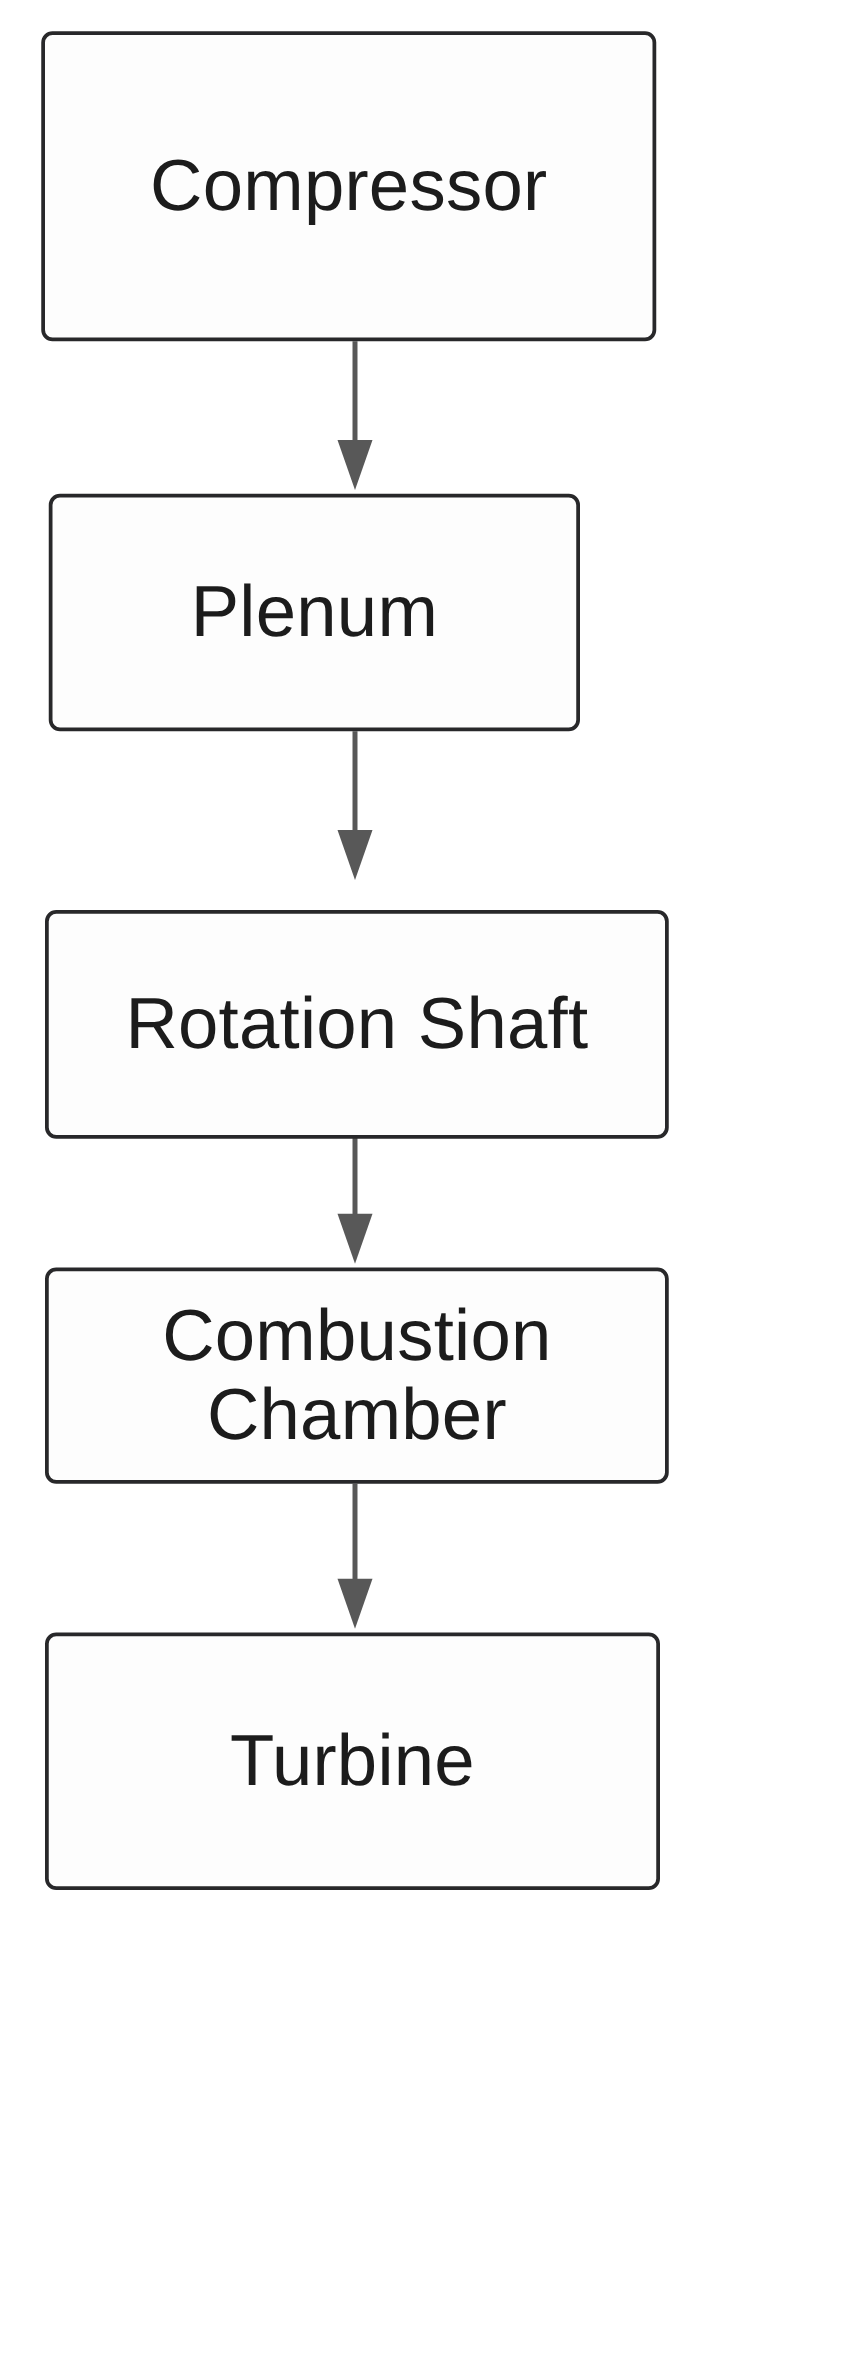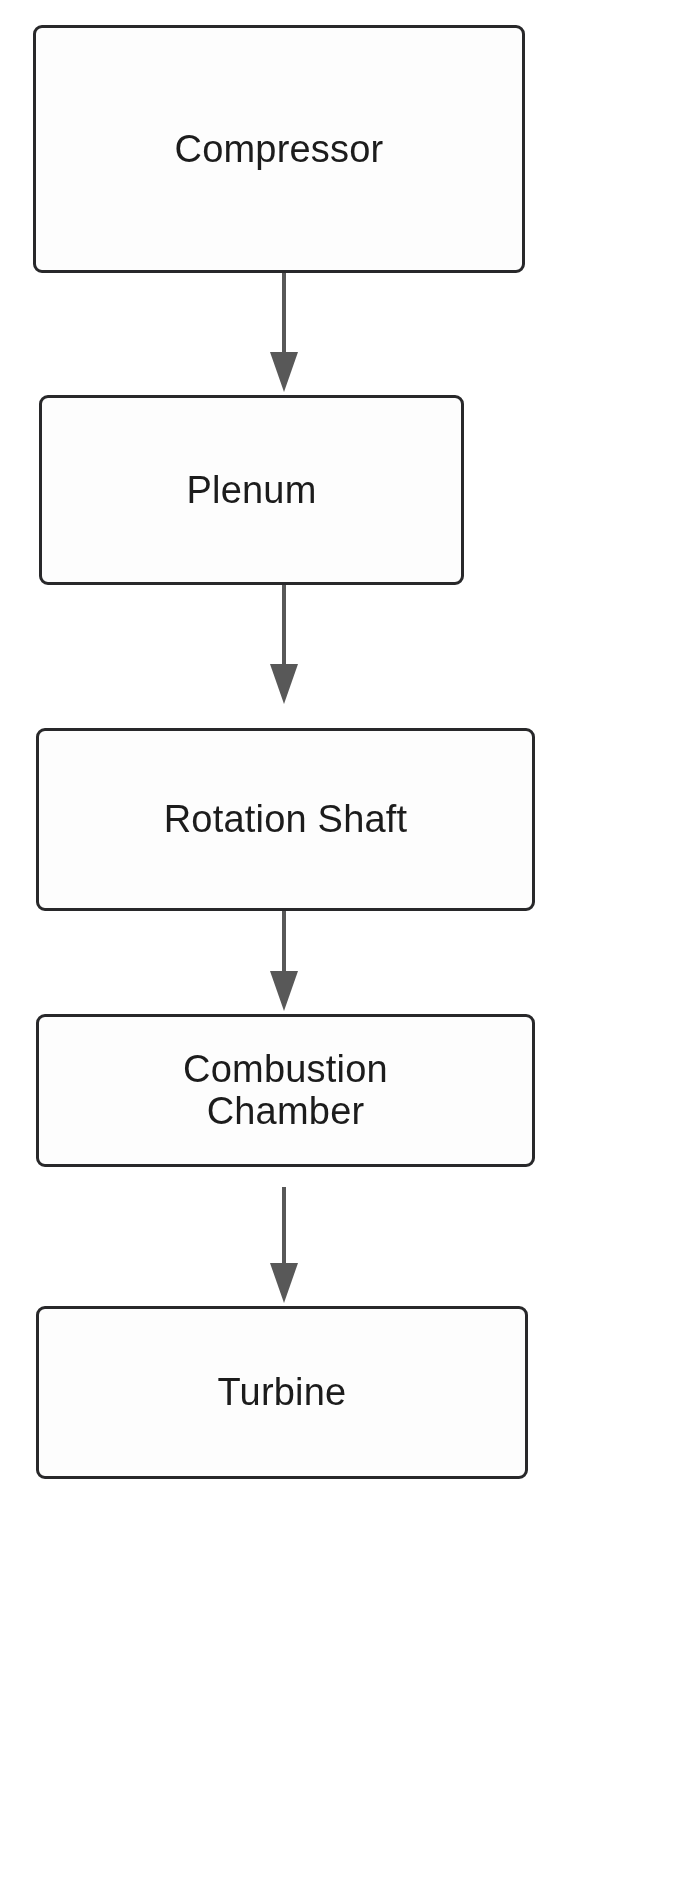--- a/index.html
+++ b/index.html
@@ -27,37 +27,37 @@
     position: absolute;
     box-sizing: border-box;
     background: #fdfdfd;
     border: 3px solid #28282a;
     border-radius: 9px;
     display: flex;
     align-items: center;
     justify-content: center;
     text-align: center;
     color: #1c1c1c;
-    font-size: 38px;
+    font-size: 58px;
     line-height: 1.12;
     letter-spacing: 0.2px;
     font-weight: 400;
   }
   .node .label {
     display: block;
     padding: 0 10px;
     white-space: pre-line;
   }
 
   
   #node-compressor   { left: 33px;  top: 25px;   width: 492px; height: 248px; }
   #node-plenum       { left: 39px;  top: 395px;  width: 425px; height: 190px; }
   #node-rotation     { left: 36px;  top: 707px;  width: 499px; height: 183px; margin-top: 21px; }
-  #node-combustion   { left: 36px;  top: 1014px; width: 499px; height: 153px; }
-  #node-turbine      { left: 36px;  top: 1306px; width: 492px; height: 173px; }
+  #node-combustion   { left: 36px;  top: 1014px; width: 499px; height: 173px; }
+  #node-turbine      { left: 36px;  top: 1306px; width: 492px; height: 206px; }
 
   
   #node-combustion .label { line-height: 1.08; }
 
   
   .edge {
     position: absolute;
     left: 0;
     top: 0;
   }

